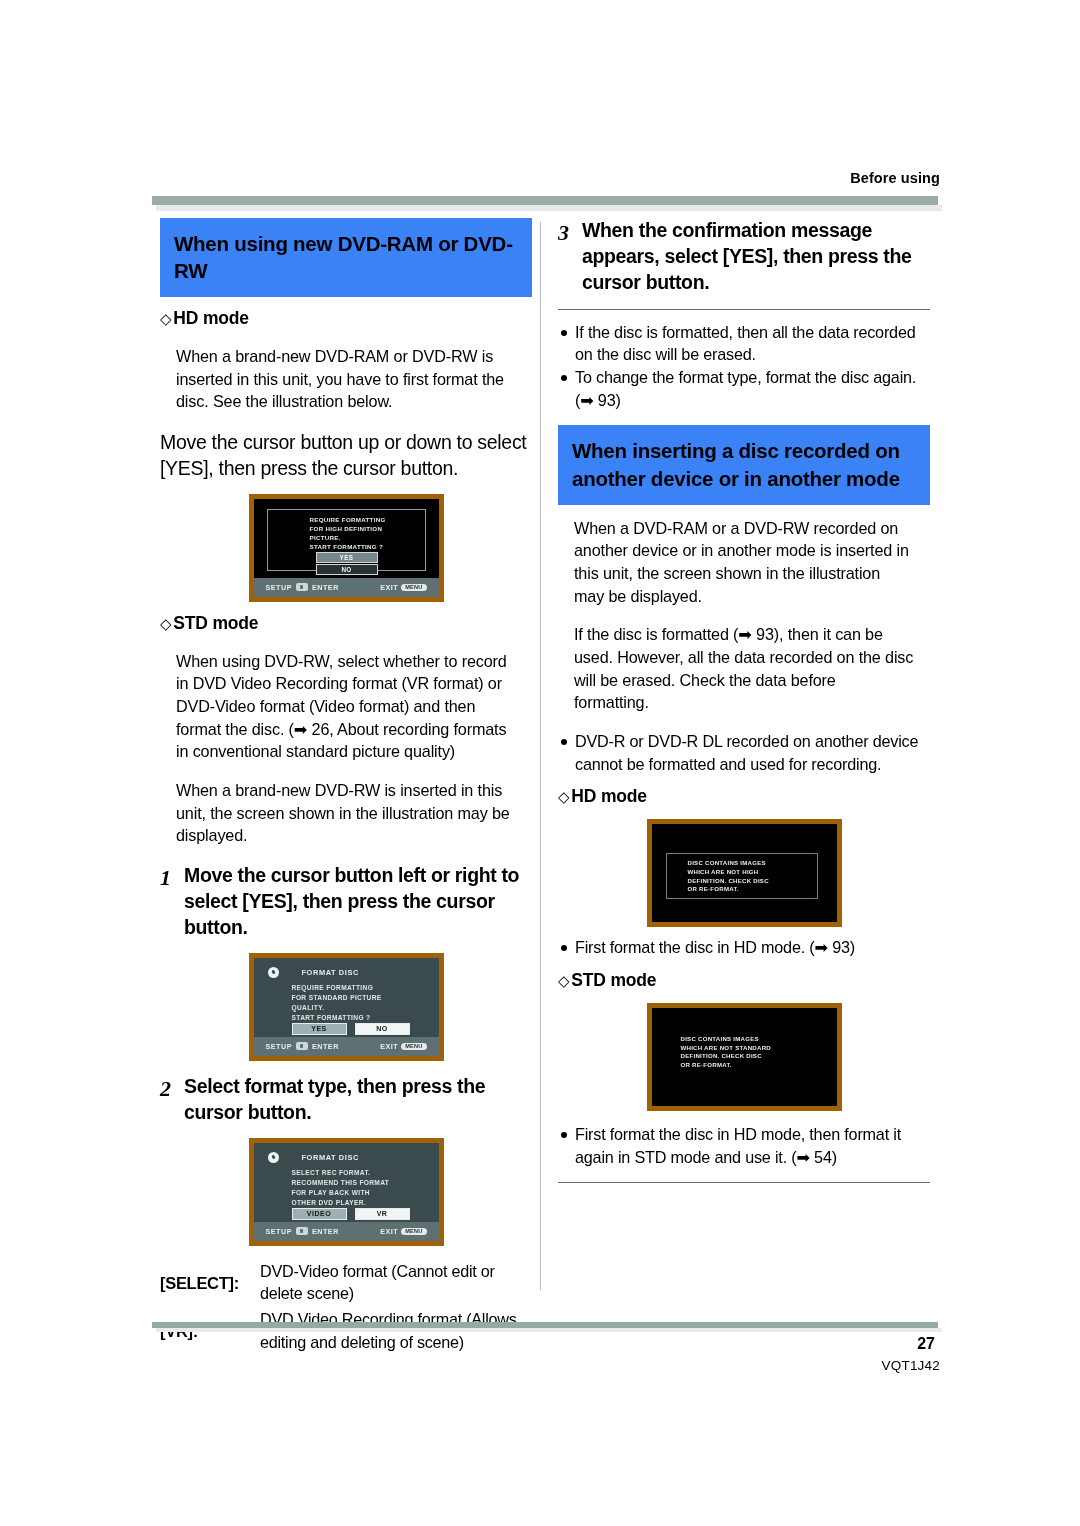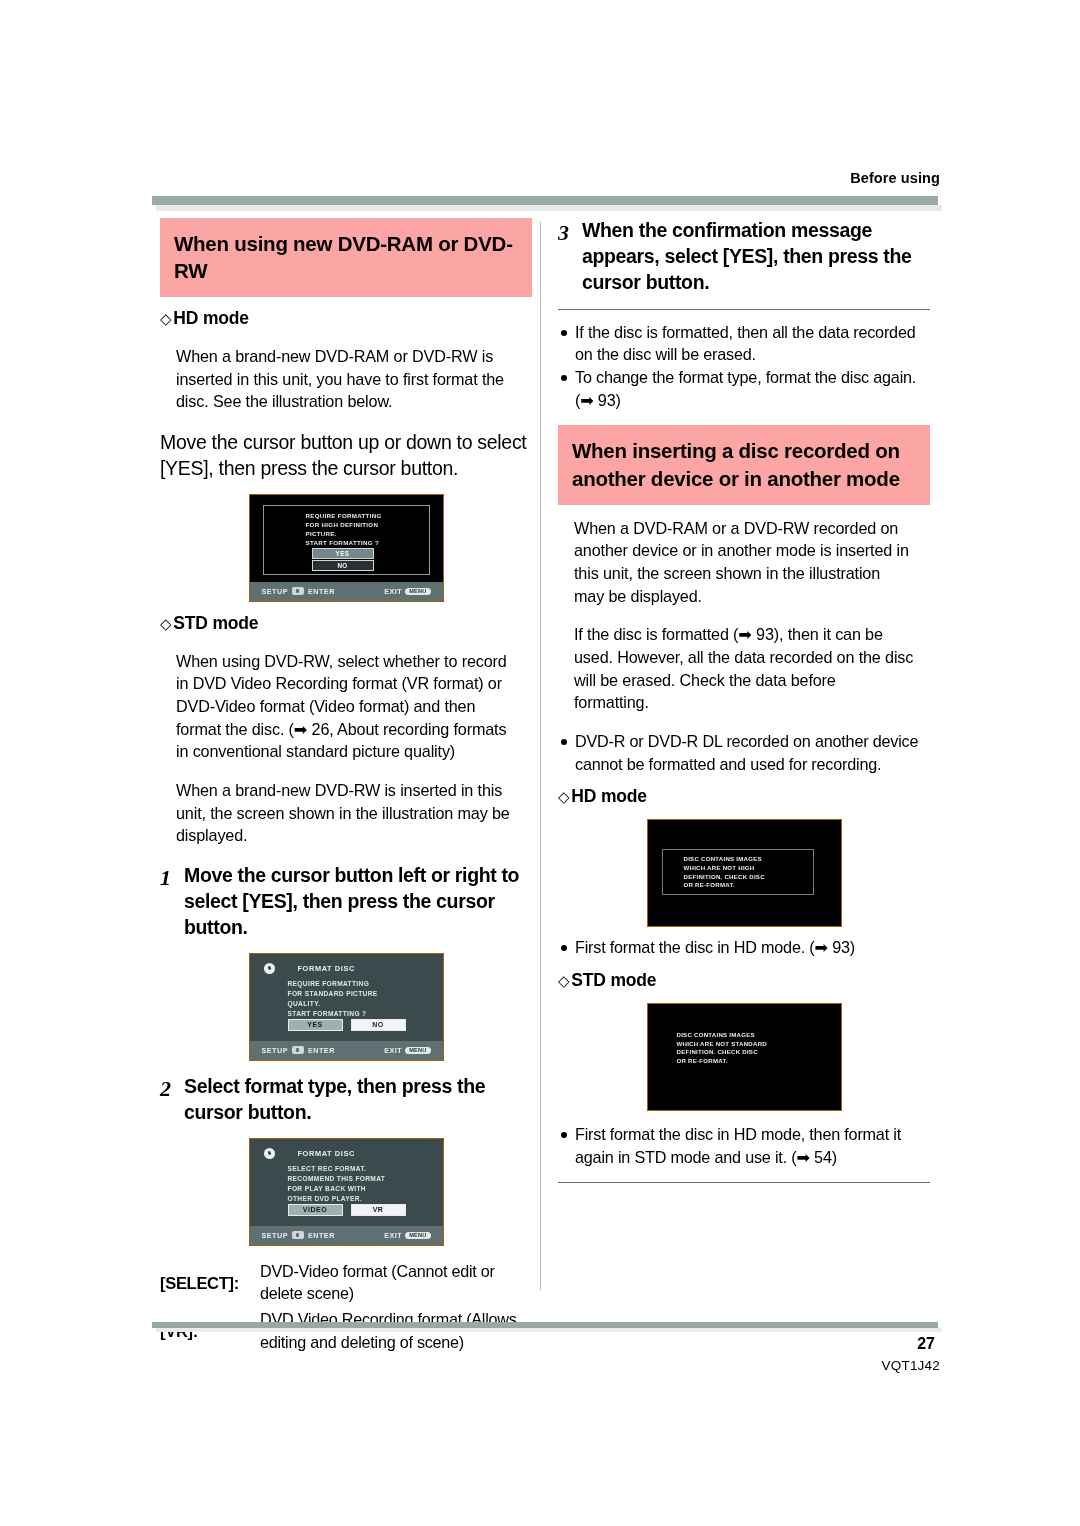--- a/index.html
+++ b/index.html
@@ -62,21 +62,21 @@
     position: absolute;
     left: 540px;
     top: 222px;
     width: 1px;
     height: 1068px;
     background: #b9bcbe;
   }
 
   
   .shaded-head {
-    background: #fca5a5;
+    background: #3b82f6;
     font-size: 20.5px;
     font-weight: bold;
     line-height: 1.32;
     padding: 12px 14px 13px 14px;
     letter-spacing: -0.25px;
     box-sizing: border-box;
   }
   .diamond-head {
     font-size: 17.5px;
     font-weight: bold;
@@ -159,21 +159,21 @@
   .screen-wrap {
     display: flex;
     justify-content: center;
     margin-top: 12px;
   }
   .screen {
     width: 195px;
     height: 108px;
     position: relative;
     box-sizing: border-box;
-    border: 1px solid #a16207;
+    border: 5px solid #a16207;
     overflow: hidden;
   }
   
   .screen.black {
     background: #010101;
   }
   .screen.black .msgbox {
     position: absolute;
     left: 14px;
     top: 29px;

